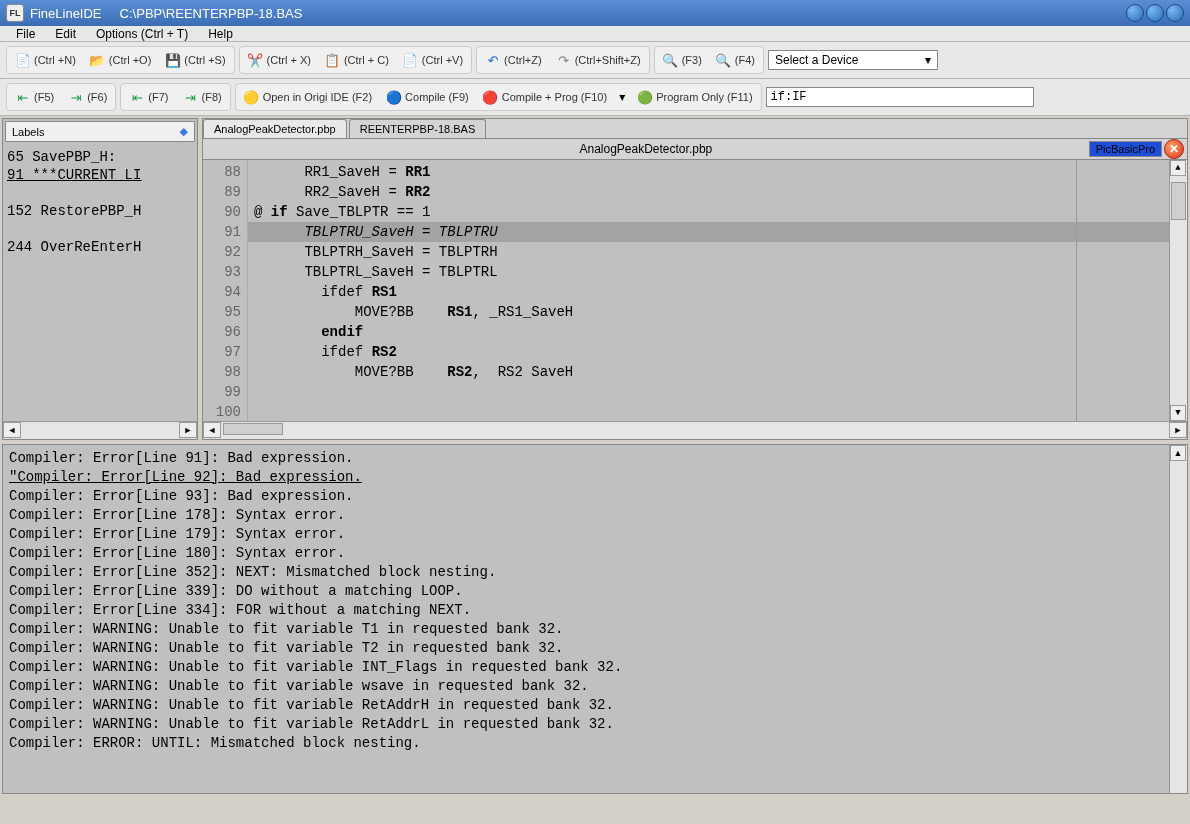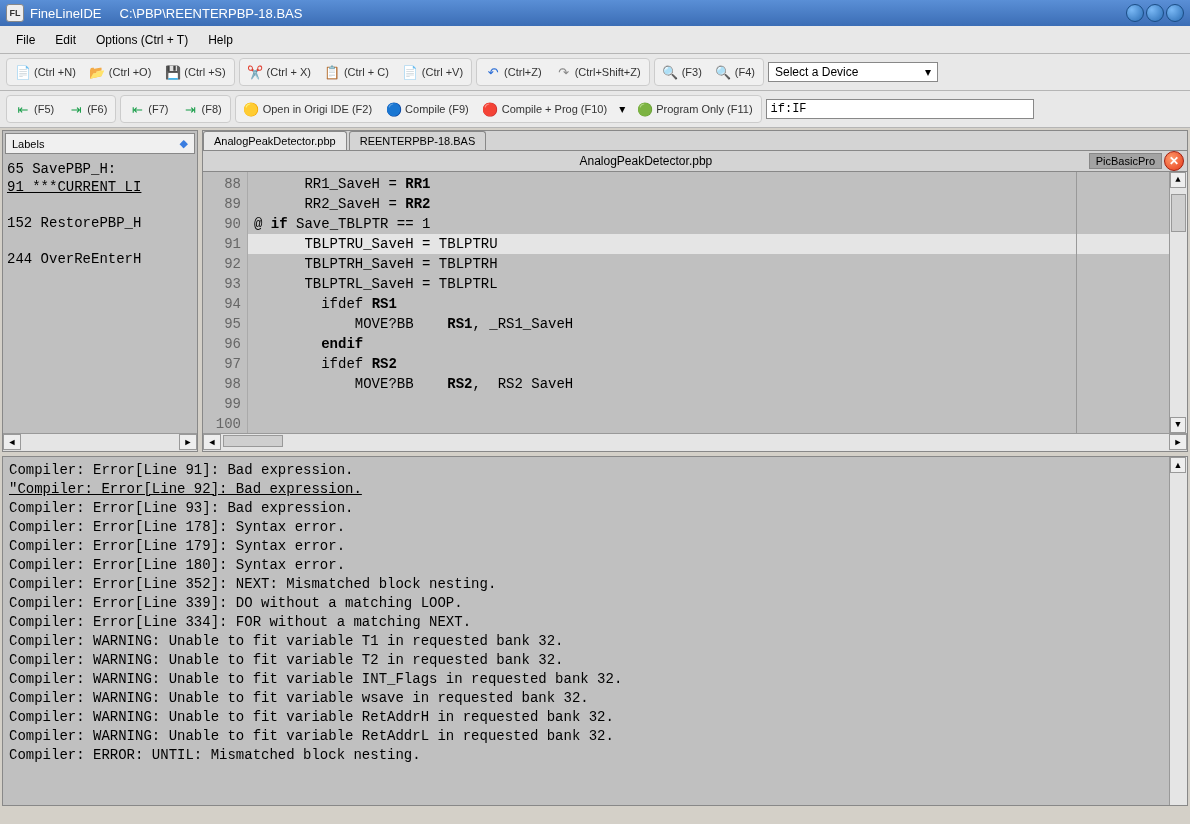--- a/index.html
+++ b/index.html
@@ -2,21 +2,21 @@
 <html><head>
 <meta charset="utf-8">
 <style>
 * { margin: 0; padding: 0; box-sizing: border-box; }
 body { font-family: Arial, sans-serif; font-size: 12px; background: #d4d0c8; width: 1190px; height: 824px; overflow: hidden; }
 .titlebar { background: linear-gradient(to bottom, #5a8fd6, #3b6db5); height: 26px; display: flex; align-items: center; padding: 12px 6px; color: #fff; }
 .titlebar-icon { width: 18px; height: 18px; background: #eee; border: 1px solid #888; border-radius: 3px; display: flex; align-items: center; justify-content: center; font-size: 9px; font-weight: bold; color: #333; margin-right: 6px; }
 .titlebar-text { flex: 1; font-size: 13px; }
 .win-btns { display: flex; gap: 2px; }
 .win-btn { width: 18px; height: 18px; border-radius: 50%; background: radial-gradient(circle at 30% 30%, #7ab8f5, #2a6db5); border: 1px solid #1a4d85; cursor: pointer; }
-.menubar { background: #e8e8e8; height: 28px; display: flex; align-items: center; padding: 0 6px; border-bottom: 1px solid #b5b5b5; }
+.menubar { background: #e8e8e8; height: 16px; display: flex; align-items: center; padding: 0 6px; border-bottom: 1px solid #b5b5b5; }
 .menu-item { padding: 3px 10px; cursor: pointer; }
 .toolbar { background: #e8e8e8; padding: 4px 6px; display: flex; align-items: center; gap: 4px; border-bottom: 1px solid #b5b5b5; flex-wrap: wrap; }
 .toolbar-group { display: flex; align-items: center; gap: 2px; padding: 2px; border: 1px solid #ccc; border-radius: 4px; background: #f0f0f0; }
 .tbtn { display: flex; align-items: center; gap: 3px; padding: 3px 6px; cursor: pointer; border-radius: 3px; }
 .tbtn-icon { width: 16px; height: 16px; display: flex; align-items: center; justify-content: center; font-size: 13px; }
 .shortcut { font-size: 11px; color: #333; }
 .device-select { background: #fff; border: 1px solid #888; padding: 2px 6px; width: 170px; display: flex; align-items: center; justify-content: space-between; cursor: pointer; }
 .if-input { background: #fff; border: 1px solid #888; padding: 2px 4px; width: 268px; font-family: 'Courier New', monospace; font-size: 12px; }
 .main-area { display: flex; height: 326px; }
 .left-pane { width: 196px; background: #c0c0c0; border: 1px solid #888; margin: 2px; display: flex; flex-direction: column; }
@@ -26,29 +26,29 @@
 .label-current { text-decoration: underline; }
 .pane-scrolls { display: flex; height: 18px; background: #ddd; border-top: 1px solid #999; }
 .scroll-arrow { width: 18px; height: 16px; background: #eee; border: 1px solid #999; display:flex;align-items:center;justify-content:center;font-size:9px;cursor:pointer; }
 .scroll-track { flex: 1; background: #e5e5e5; }
 .right-pane { flex: 1; display: flex; flex-direction: column; margin: 2px; border: 1px solid #888; }
 .tabs { display: flex; background: #d4d4d4; border-bottom: 1px solid #888; }
 .tab { padding: 3px 10px; background: #e8e8e8; border: 1px solid #888; border-bottom: none; margin-right: 2px; font-size: 11px; cursor: pointer; border-radius: 3px 3px 0 0; }
 .tab.active { background: #d4d4d4; }
 .file-header { display: flex; align-items: center; background: #d4d4d4; border-bottom: 1px solid #888; }
 .file-title { flex: 1; text-align: center; padding: 3px; font-size: 12px; }
-.lang-badge { background: #a3a3a3; border: 1px solid #888; padding: 1px 6px; font-size: 11px; margin-right: 2px; }
+.lang-badge { background: #1d4ed8; border: 1px solid #888; padding: 1px 6px; font-size: 11px; margin-right: 2px; }
 .close-btn { width: 20px; height: 20px; border-radius: 50%; background: radial-gradient(circle at 35% 35%, #ff9a6a, #e63a1a); border: 1px solid #a02010; display:flex;align-items:center;justify-content:center;color:#fff;font-weight:bold;font-size:12px;margin-right:3px;cursor:pointer; }
 .editor { flex: 1; display: flex; font-family: 'Courier New', monospace; font-size: 14px; background: #c0c0c0; overflow: hidden; position: relative; }
 .editor-right-rule { position: absolute; top: 0; bottom: 0; right: 110px; width: 1px; background: #999; }
 .gutter { width: 45px; text-align: right; color: #666; background: #c0c0c0; border-right: 1px solid #aaa; padding: 2px 6px 2px 2px; }
 .gutter div { line-height: 20px; }
 .code { flex: 1; padding: 2px 0; }
 .code-line { line-height: 20px; white-space: pre; padding-left: 6px; }
-.code-line.highlight { background: #e5e5e5; }
+.code-line.highlight { background: #a3a3a3; font-style: italic; }
 .kw { font-weight: bold; }
 .vscroll { width: 18px; background: #e5e5e5; border-left: 1px solid #999; position: relative; }
 .vscroll-thumb { position:absolute; left:1px; right:1px; top:22px; height:38px; background:#cfcfcf; border:1px solid #999; }
 .output-wrap { border: 1px solid #888; margin: 2px; height: 350px; display: flex; flex-direction: column; }
 .output-pane { flex:1; background: #c0c0c0; font-family: 'Courier New', monospace; font-size: 14px; padding: 4px 6px; overflow: hidden; line-height: 19px; }
 .output-pane .uline { text-decoration: underline; }
 .out-vscroll { width: 18px; background: #e5e5e5; border-left:1px solid #999; }
 .out-row { display:flex; flex:1; overflow:hidden; }
 </style>
 </head>

